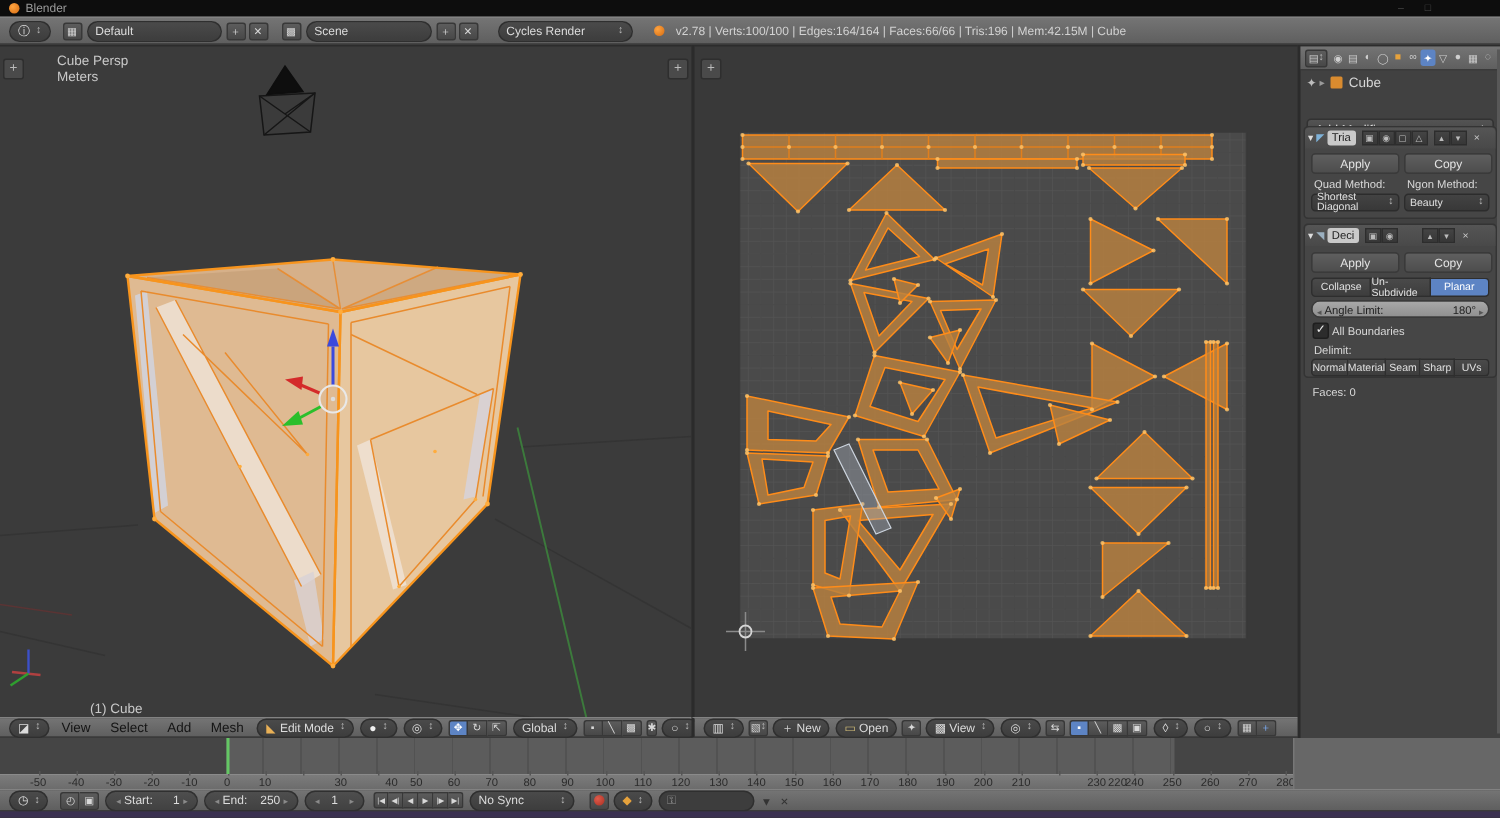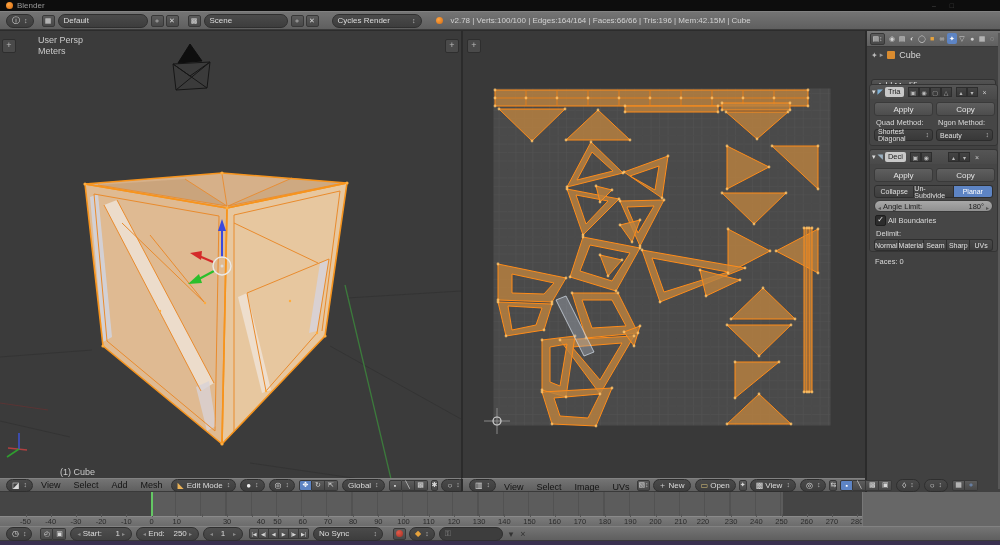--- a/index.html
+++ b/index.html
@@ -219,21 +219,21 @@
         <circle cx="222" cy="265" r="9" fill="none" stroke="#e9e9e9" stroke-width="1.4"></circle>
         <circle cx="222" cy="265" r="1.5" fill="#dddddd"></circle>
       </g>
 
       <g stroke-width="1.6" fill="none">
         <line x1="8" y1="447" x2="27" y2="449" stroke="#b04040"></line>
         <line x1="19" y1="432" x2="19" y2="448" stroke="#3c50c8"></line>
         <line x1="19" y1="448" x2="7" y2="456" stroke="#2f9e2f"></line>
       </g>
     </svg>
-    <span class="vplabel" style="left:38px;top:4px;">User Persp</span>
+    <span class="vplabel" style="left:38px;top:4px;">Cube Persp</span>
     <span class="vplabel" style="left:38px;top:15px;">Meters</span>
     <span class="vplabel" style="left:60px;top:436px;">(1) Cube</span>
     <span class="plustab" style="left:2px;top:8px;">+</span>
     <span class="plustab" style="left:445px;top:8px;">+</span>
   </div>
 
   <div class="abs vpuv">
     <svg width="402" height="447" viewBox="463 31 402 447">
       <defs>
         <pattern id="uvg1" width="8.45" height="8.45" patternUnits="userSpaceOnUse">
@@ -576,21 +576,20 @@
       <span class="ib" style="height:11px;">◙</span>
       <span class="ib" style="height:11px;">▷</span>
     </span>
   </div>
 
   <div class="abs hdr" style="left:461px;top:478px;width:404px;height:14px;border-left:2px solid #2b2b2b;">
     <span class="pill" style="height:11px;">
         <span>▥</span>
         <span class="udar">↕</span>
       </span>
-    <span id="uvMenus"><span class="hmenu">View</span><span class="hmenu">Select</span><span class="hmenu">Image</span><span class="hmenu">UVs</span></span>
     <span class="ib" style="height:11px;">▧<span class="udar">↕</span></span>
     <span class="pill" style="height:11px;">
         <span style="color:#cfcfcf;margin-right:2px;">＋</span>
         <span>New</span>
       </span>
     <span class="pill" style="height:11px;">
         <span style="color:#d8c27a;margin-right:2px;">▭</span>
         <span>Open</span>
       </span>
     <span class="ib" style="height:11px;">✦</span>
@@ -676,21 +675,21 @@
         <span class="tick" style="left: 579.9px;">170</span>
         <span class="tickmark" style="left: 579.9px;"></span>
         <span class="tick" style="left: 605.1px;">180</span>
         <span class="tickmark" style="left: 605.1px;"></span>
         <span class="tick" style="left: 630.3px;">190</span>
         <span class="tickmark" style="left: 630.3px;"></span>
         <span class="tick" style="left: 655.5px;">200</span>
         <span class="tickmark" style="left: 655.5px;"></span>
         <span class="tick" style="left: 680.7px;">210</span>
         <span class="tickmark" style="left: 680.7px;"></span>
-        <span class="tick" style="left: 683px; padding-left: 40px;">220</span>
+        <span class="tick" style="left: 725px; padding-left: 40px;">220</span>
         <span class="tickmark" style="left: 705.9px;"></span>
         <span class="tick" style="left: 731.1px;">230</span>
         <span class="tickmark" style="left: 731.1px;"></span>
         <span class="tick" style="left: 756.3px;">240</span>
         <span class="tickmark" style="left: 756.3px;"></span>
         <span class="tick" style="left: 781.5px;">250</span>
         <span class="tickmark" style="left: 781.5px;"></span>
         <span class="tick" style="left: 806.7px;">260</span>
         <span class="tickmark" style="left: 806.7px;"></span>
         <span class="tick" style="left: 831.9px;">270</span>

